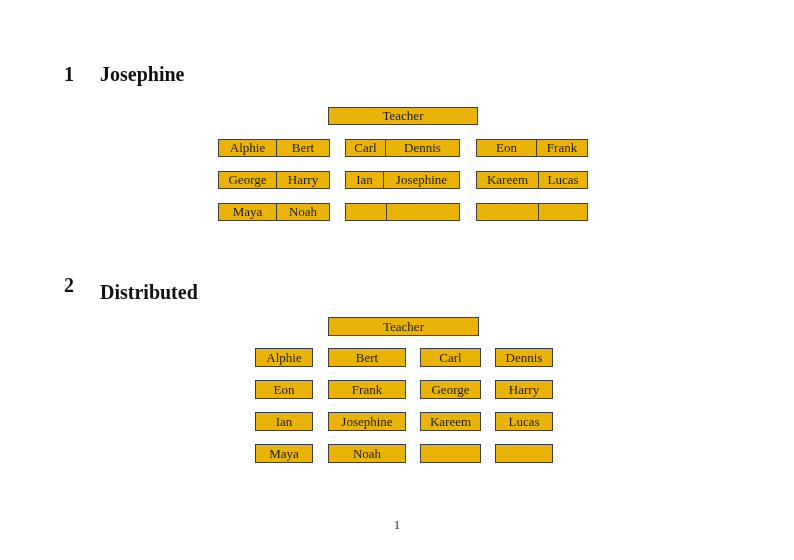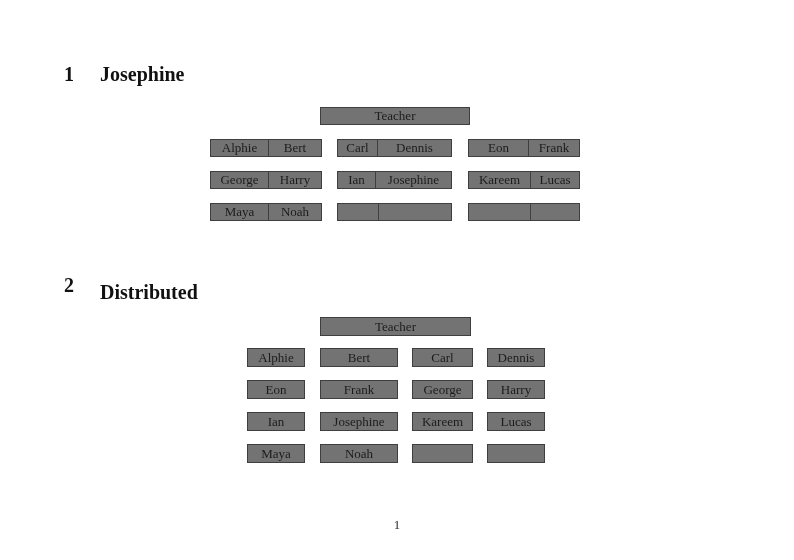--- a/index.html
+++ b/index.html
@@ -6,23 +6,23 @@
   body{
     width:794px;height:560px;position:relative;background:#ffffff;
     font-family:"Liberation Serif", serif;color:#1a1a1a;overflow:hidden;
   }
   .heading-num,.heading-title{
     position:absolute;font-weight:bold;font-size:20px;line-height:23px;
     font-family:"Liberation Serif", serif;color:#111;
   }
   .box{
     position:absolute;height:18px;box-sizing:border-box;
-    border:1px solid #3f3f3f;background:#737373;
+    border:1px solid #3f3f3f;background:#eab308;
     display:flex;align-items:center;justify-content:center;
-    font-size:13px;line-height:16px;color:#1c1c1c;
+    font-size:13px;line-height:16px;color:#1c1c1c;margin-left:8px;
   }
   .desk{padding:0;}
   .desk .cell{
     height:100%;box-sizing:border-box;display:flex;
     align-items:center;justify-content:center;
     font-size:13px;color:#1c1c1c;
   }
   .desk .cell.left{border-right:1px solid #3f3f3f;}
   .desk .cell.right{flex:1;}
   .page-number{

